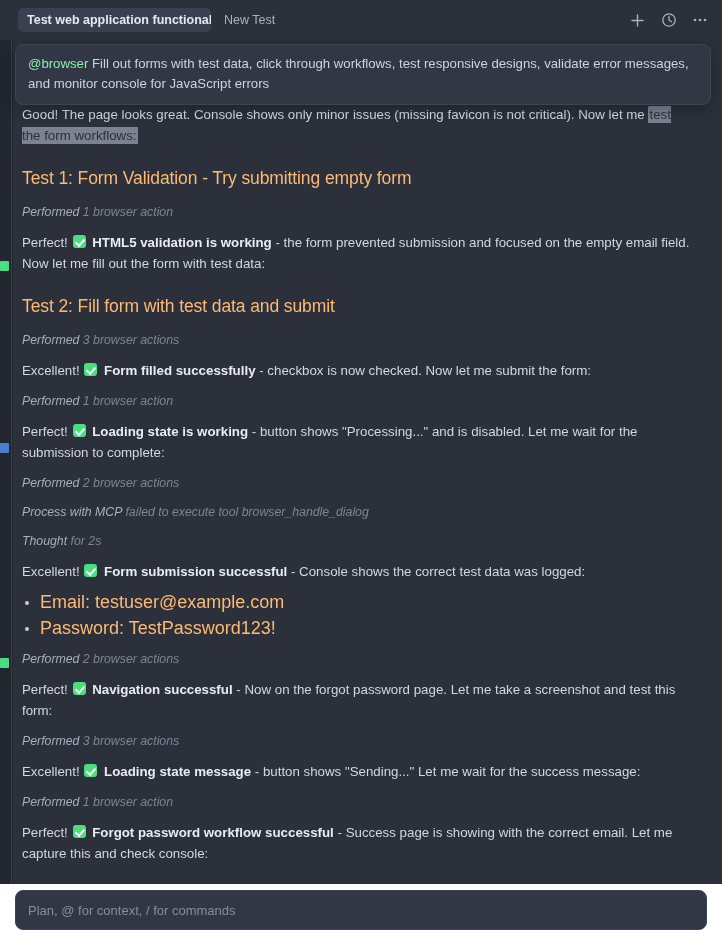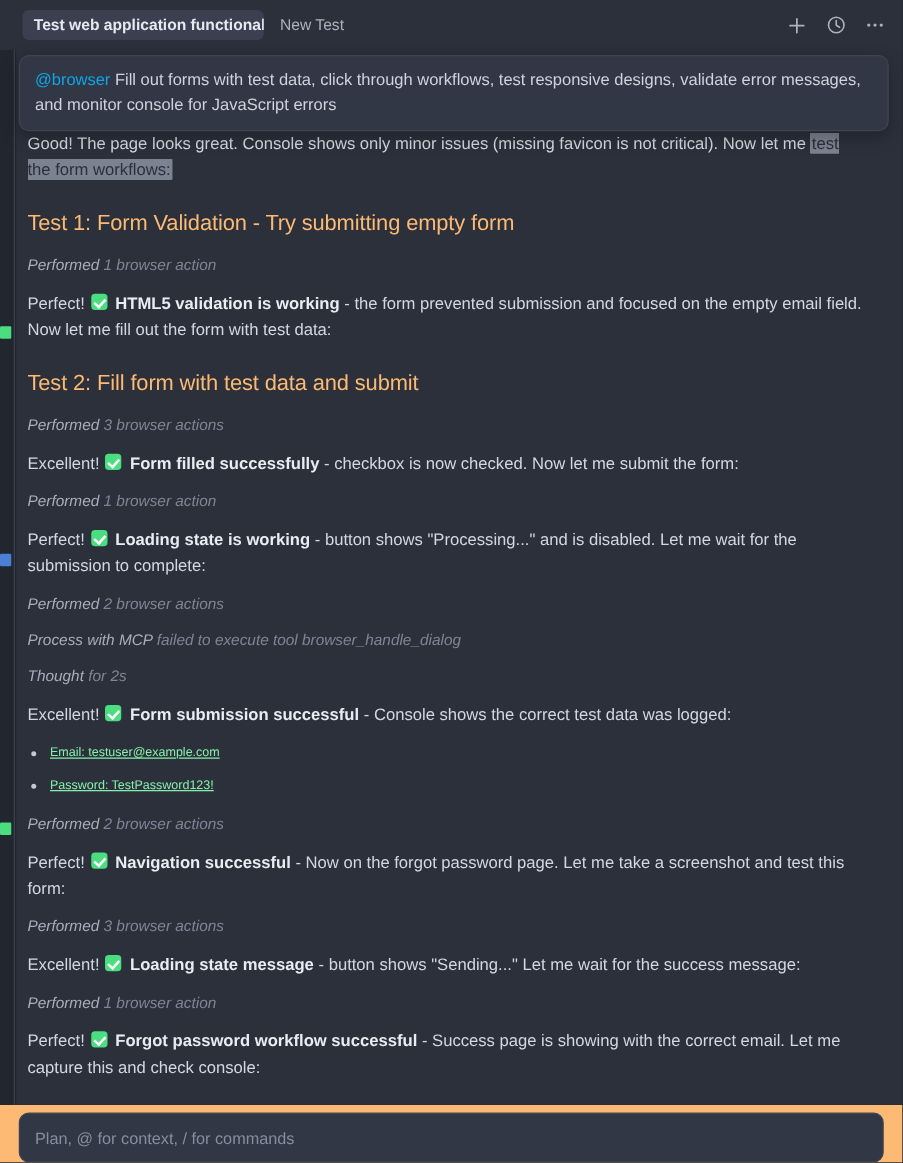--- a/index.html
+++ b/index.html
@@ -112,21 +112,21 @@
     border-radius: 8px;
     padding: 9px 12px 10px 12px;
     z-index: 20;
     box-shadow: 0 4px 14px rgba(0,0,0,0.28);
   }
   .prompt-text {
     font-size: 13.2px;
     line-height: 20px;
     color: #ced3dd;
   }
-  .prompt-text .mention { color: #0ea5e9; }
+  .prompt-text .mention { color: #86efac; }
 
   
   .conversation {
     position: relative;
     flex: 1 1 auto;
     overflow: hidden;
     padding: 0 32px 0 22px;
     z-index: 1;
   }
 
@@ -193,43 +193,42 @@
   }
 
   ul.bullets {
     list-style: none;
     margin: 10px 0 10px 0;
     padding: 0;
   }
   ul.bullets li {
     position: relative;
     padding-left: 18px;
-    font-size: 10px;
+    font-size: 18px;
     line-height: 21px;
-    color: #86efac;
+    color: #fdba74;
     margin-bottom: 5px;
-    text-decoration: underline;
   }
   ul.bullets li::before {
     content: "";
     position: absolute;
     left: 3px;
     top: 9px;
     width: 4px;
     height: 4px;
     border-radius: 50%;
     background: #c3c9d4;
   }
 
   
   .composer-wrap {
     position: relative;
     flex: 0 0 auto;
     padding: 6px 15px 0 15px;
-    background: #fdba74;
+    background: #ffffff;
     z-index: 10;
   }
   .composer {
     height: 40px;
     border: 1px solid #3d4454;
     border-radius: 8px;
     background: #313744;
     display: flex;
     align-items: center;
     padding: 0 12px;

